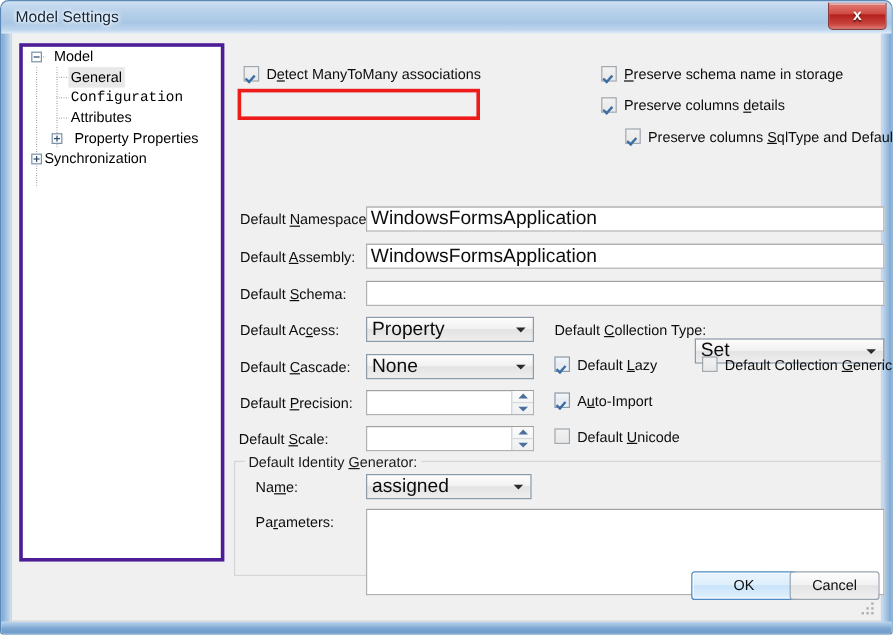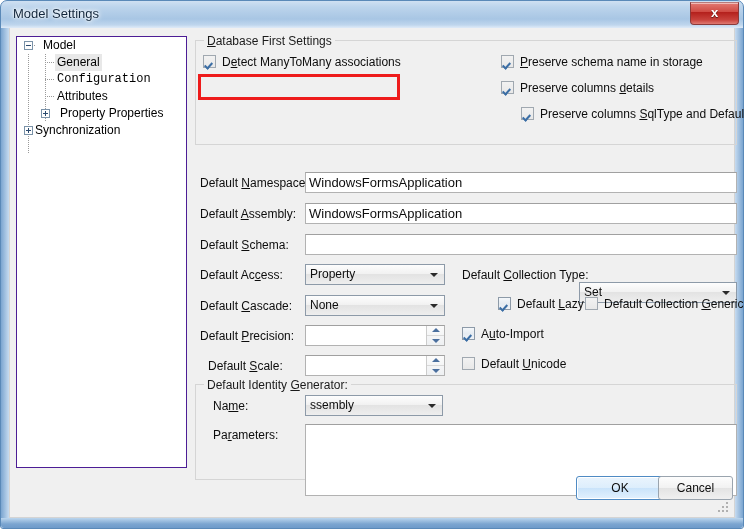--- a/index.html
+++ b/index.html
@@ -109,21 +109,21 @@
   }
 
   
   .tree-panel {
     position: absolute;
     left: 6px;
     top: 8px;
     width: 171px;
     height: 432px;
     background: #ffffff;
-    border: 1px solid #4c1d95;
+    border: 3px solid #4c1d95;
     box-sizing: border-box;
     overflow: hidden;
   }
   .tree-row {
     position: absolute;
     height: 17px;
     line-height: 17px;
     white-space: nowrap;
     font-size: 12px;
     color: #000;
@@ -240,42 +240,42 @@
     line-height: 16px;
     white-space: nowrap;
   }
   .tinput {
     position: absolute;
     box-sizing: border-box;
     border: 1px solid #b2b2b2;
     border-top-color: #a0a0a0;
     background: #ffffff;
     font-family: "Liberation Sans", sans-serif;
-    font-size: 13px;
+    font-size: 16px;
     color: #0d0d0d;
     padding: 0 3px;
     height: 21px;
     line-height: 19px;
     outline: none;
   }
   .combo {
     position: absolute;
     box-sizing: border-box;
     height: 21px;
     border: 1px solid #8d9aa8;
     background: linear-gradient(to bottom, #fdfdfd 0%, #f1f1f1 48%, #e3e3e3 50%, #eeeeee 100%);
     cursor: pointer;
   }
   .combo-text {
     position: absolute;
     left: 4px;
     top: 0;
     height: 19px;
     line-height: 19px;
-    font-size: 12px;
+    font-size: 16px;
     color: #0d0d0d;
     white-space: nowrap;
   }
   .combo-arrow {
     position: absolute;
     right: 6px;
     top: 8px;
     width: 0; height: 0;
     border-left: 4px solid transparent;
     border-right: 4px solid transparent;
@@ -416,23 +416,20 @@
       </div>
 
       <div class="tree-row" style="left:0; top:85px;">
         <span class="exp-box plus" style="left:7px; top:4px;"></span>
         <span class="tree-label" style="margin-left:16px;">Synchronization</span>
       </div>
     </div>
 
     <div class="rightpane">
 
-      <div class="groupbox" style="left:2px; top:12px; width:542px; height:105px;">
-        <span class="groupbox-title"><span class="ul">D</span><span>atabase First Settings</span></span>
-      </div>
 
       <div class="cb-row" style="left:10px; top:27px;">
         <span class="cbox checked disabled-look"></span><span class="cb-label">D<span class="ul">e</span>tect ManyToMany associations</span>
       </div>
 
 
       <div class="highlight-rect" style="left:5px; top:46px; width:202px; height:26px;"></div>
 
       <div class="cb-row" style="left:308px; top:27px;">
         <span class="cbox checked disabled-look"></span><span class="cb-label"><span class="ul">P</span>reserve schema name in storage</span>
@@ -466,59 +463,59 @@
         <span class="combo-text">Set</span>
         <span class="combo-arrow"></span>
       </div>
 
       <div class="flabel" style="left:7px; top:270px;">Default <span class="ul">C</span>ascade:</div>
       <div class="combo" style="left:112px; top:267px; width:140px;">
         <span class="combo-text">None</span>
         <span class="combo-arrow"></span>
       </div>
 
-      <div class="cb-row" style="left:269px; top:269px;margin-left:36px;">
+      <div class="cb-row" style="left:269px; top:269px;">
         <span class="cbox checked"></span><span class="cb-label">Default <span class="ul">L</span>azy</span>
       </div>
 
       <div class="cb-row" style="left:392px; top:269px;">
         <span class="cbox disabled-look"></span><span class="cb-label">Default Collection <span class="ul">G</span>eneric</span>
       </div>
 
       <div class="flabel" style="left:7px; top:300px;">Default <span class="ul">P</span>recision:</div>
       <div class="spin-wrap" style="left:112px; top:297px; width:140px;">
         <div class="spin-btns">
           <div class="spin-up"></div>
           <div class="spin-dn"></div>
         </div>
       </div>
 
       <div class="cb-row" style="left:269px; top:299px;">
         <span class="cbox checked"></span><span class="cb-label">A<span class="ul">u</span>to-Import</span>
       </div>
 
-      <div class="flabel" style="left:15px; top:330px;">Default <span class="ul">S</span>cale:</div>
+      <div class="flabel" style="left:6px; top:330px;">Default <span class="ul">S</span>cale:</div>
       <div class="spin-wrap" style="left:112px; top:327px; width:140px;">
         <div class="spin-btns">
           <div class="spin-up"></div>
           <div class="spin-dn"></div>
         </div>
       </div>
 
       <div class="cb-row" style="left:269px; top:329px;">
         <span class="cbox disabled-look"></span><span class="cb-label">Default <span class="ul">U</span>nicode</span>
       </div>
 
       <div class="groupbox" style="left:2px; top:356px; width:542px; height:96px;">
         <span class="groupbox-title">Default Identity <span class="ul">G</span>enerator:</span>
       </div>
 
       <div class="flabel" style="left:20px; top:370px;">Na<span class="ul">m</span>e:</div>
       <div class="combo" style="left:112px; top:367px; width:138px;">
-        <span class="combo-text">ssembly</span>
+        <span class="combo-text">assigned</span>
         <span class="combo-arrow"></span>
       </div>
 
       <div class="flabel" style="left:20px; top:399px;">Pa<span class="ul">r</span>ameters:</div>
       <div class="textarea-box" style="left:112px; top:396px; width:432px; height:72px;"></div>
 
     </div>
 
     <div class="btn default" style="left:566px; top:448px; width:88px;">OK</div>
     <div class="btn" style="left:648px; top:448px; width:75px;">Cancel</div>

